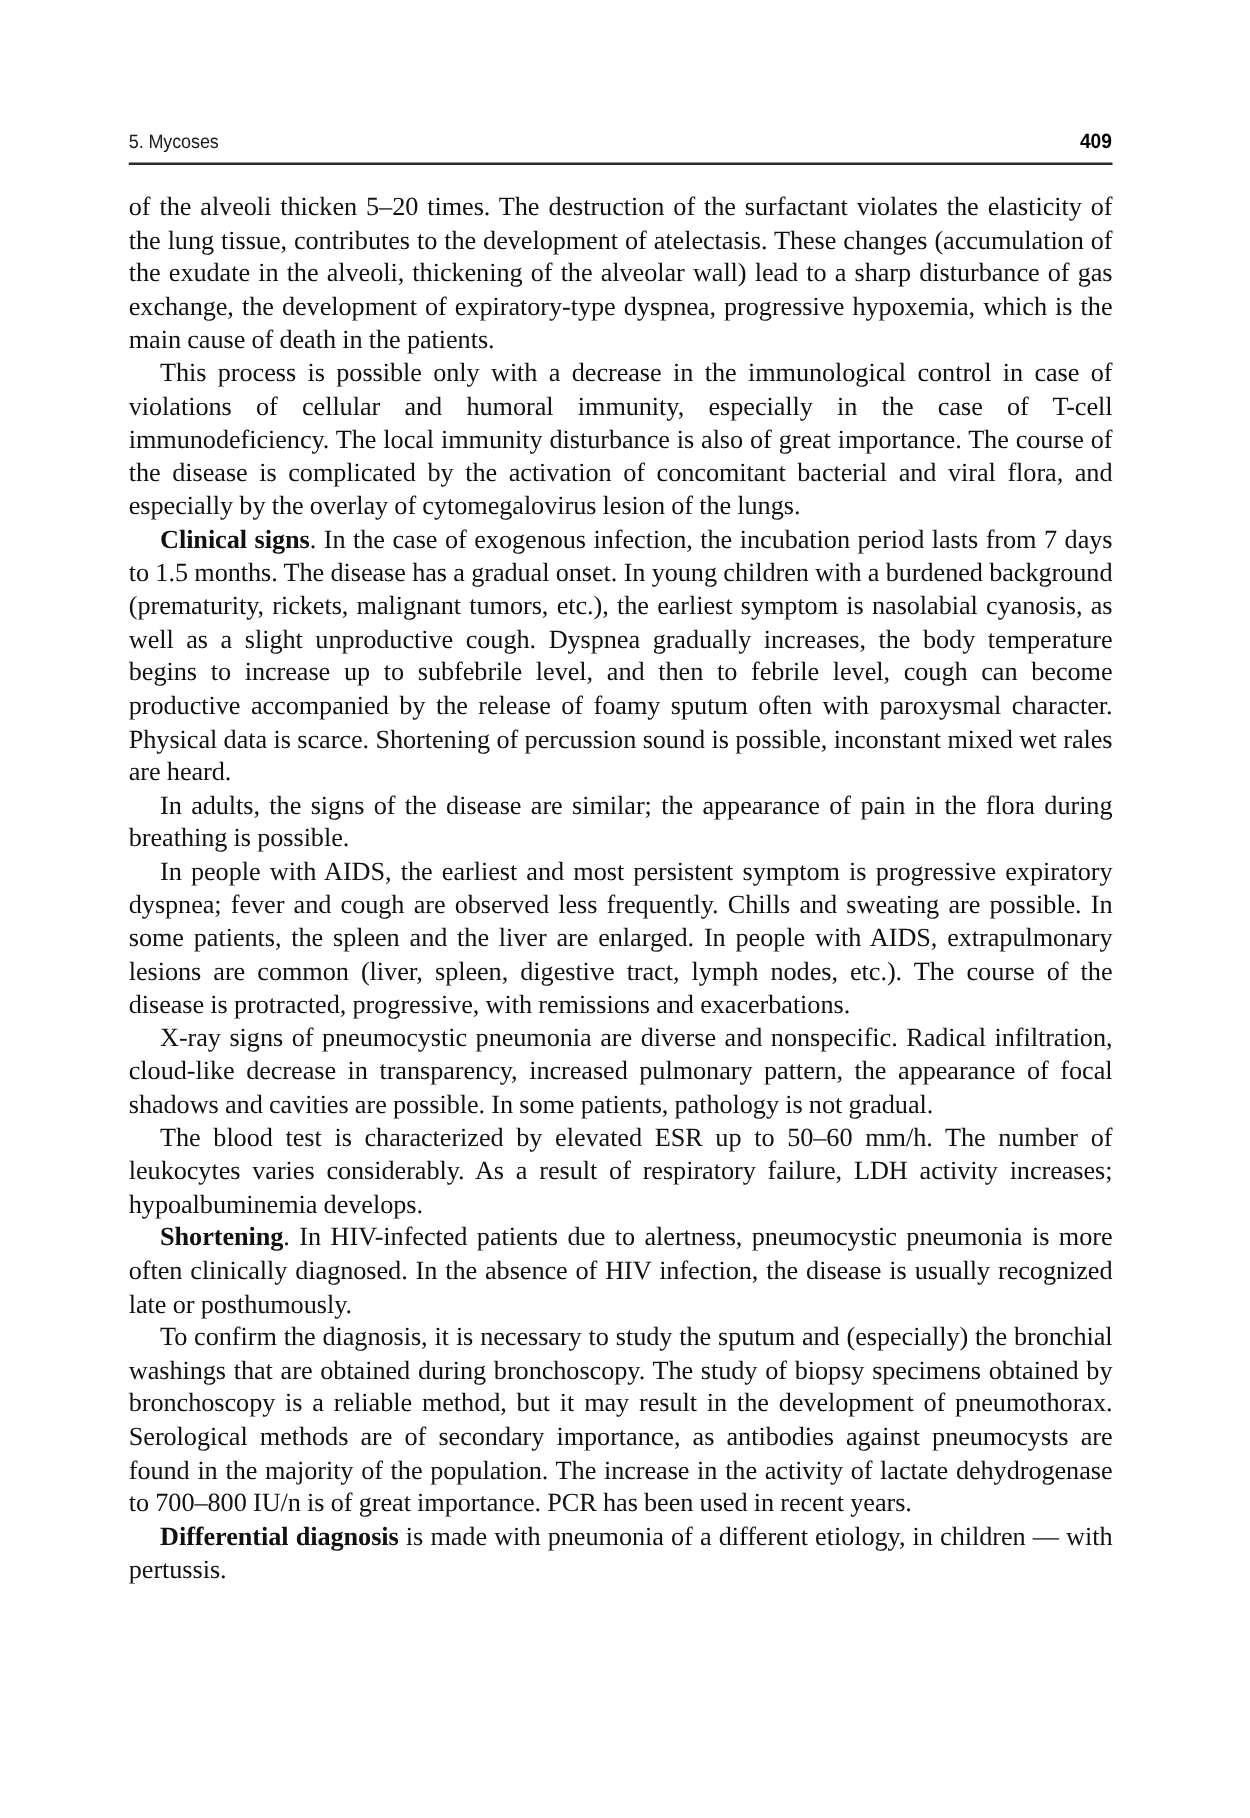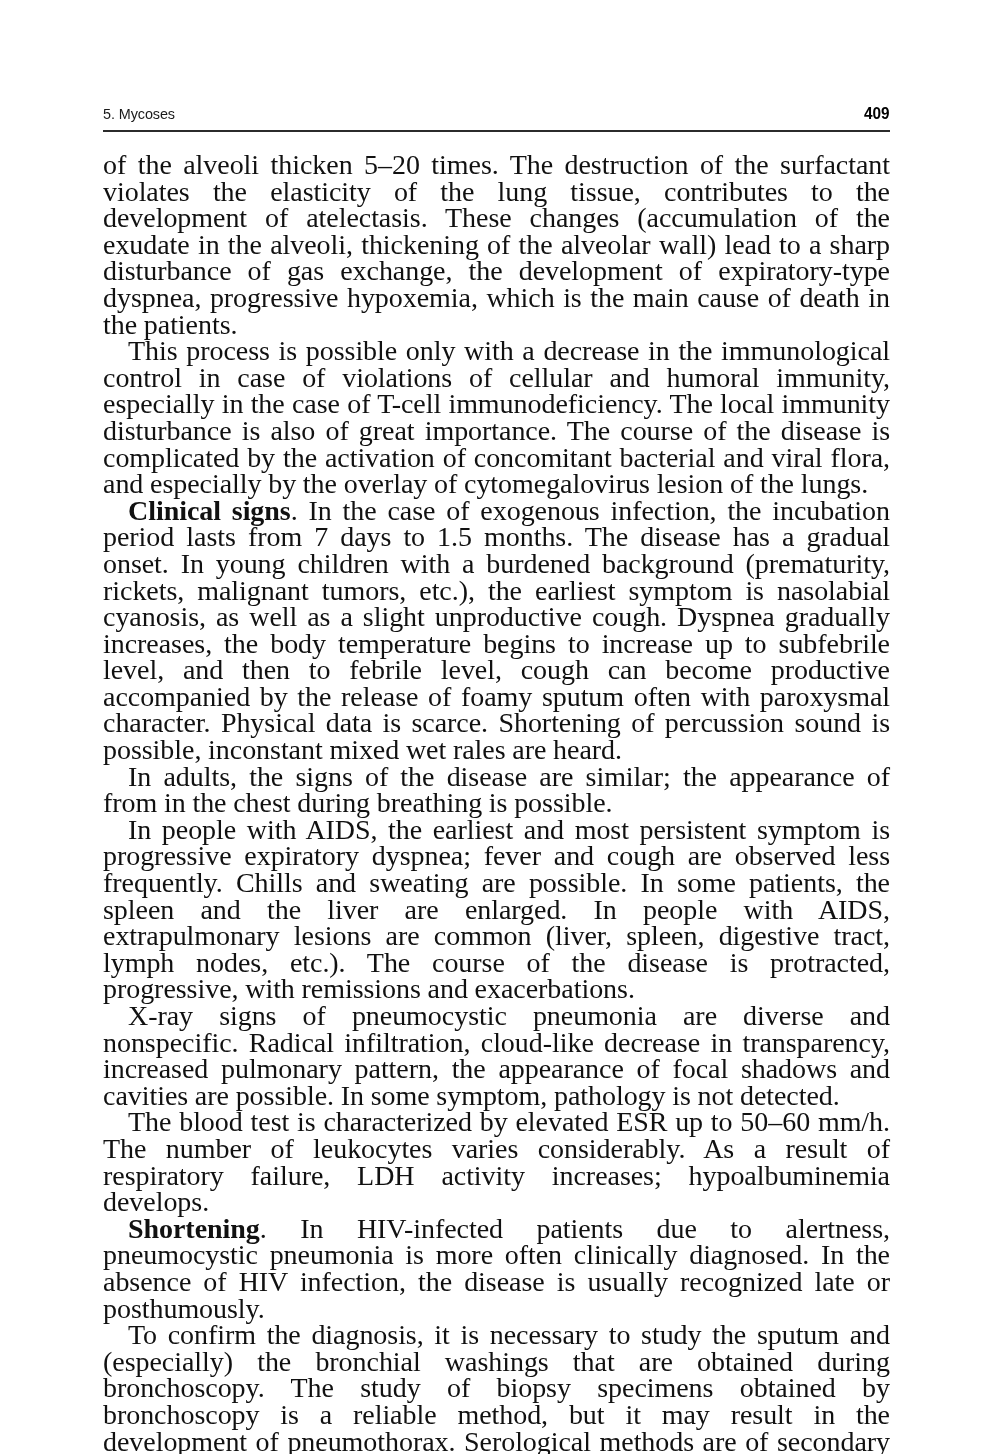--- a/index.html
+++ b/index.html
@@ -64,21 +64,21 @@
   
   .text-block {
     position: absolute;
     left: 103px;
     top: 152px;
     width: 787px;
   }
 
   .para {
     margin: 0;
-    font-size: 28px;
+    font-size: 21px;
     line-height: 26.6px;
     text-align: justify;
     text-justify: inter-word;
     word-spacing: -0.2px;
     letter-spacing: -0.05px;
     -webkit-hyphens: none;
     hyphens: none;
   }
   .para.indent {
     text-indent: 25px;
@@ -97,22 +97,22 @@
   <div class="running-head">
     <span class="running-head-title">5. Mycoses</span>
     <span class="running-head-folio">409</span>
   </div>
   <div class="head-rule"></div>
 
   <div class="text-block">
       <p class="para"><span>of the alveoli thicken 5–20 times. The destruction of the surfactant violates the elasticity of the lung tissue, contributes to the development of atelectasis. These changes (accumulation of the exudate in the alveoli, thickening of the alveolar wall) lead to a sharp disturbance of gas exchange, the development of expiratory-type dyspnea, progressive hypoxemia, which is the main cause of death in the patients.</span></p>
       <p class="para indent"><span>This process is possible only with a decrease in the immunological control in case of violations of cellular and humoral immunity, especially in the case of T-cell immunodeficiency. The local immunity disturbance is also of great importance. The course of the disease is complicated by the activation of concomitant bacterial and viral flora, and especially by the overlay of cytomegalovirus lesion of the lungs.</span></p>
       <p class="para indent"><span class="lead">Clinical signs</span><span>. In the case of exogenous infection, the incubation period lasts from 7 days to 1.5 months. The disease has a gradual onset. In young children with a burdened background (prematurity, rickets, malignant tumors, etc.), the earliest symptom is nasolabial cyanosis, as well as a slight unproductive cough. Dyspnea gradually increases, the body temperature begins to increase up to subfebrile level, and then to febrile level, cough can become productive accompanied by the release of foamy sputum often with paroxysmal character. Physical data is scarce. Shortening of percussion sound is possible, inconstant mixed wet rales are heard.</span></p>
-      <p class="para indent"><span>In adults, the signs of the disease are similar; the appearance of from in the chest during breathing is possible.</span></p>
+      <p class="para indent"><span>In adults, the signs of the disease are similar; the appearance of pain in the flora during breathing is possible.</span></p>
       <p class="para indent"><span>In people with AIDS, the earliest and most persistent symptom is progressive expiratory dyspnea; fever and cough are observed less frequently. Chills and sweating are possible. In some patients, the spleen and the liver are enlarged. In people with AIDS, extrapulmonary lesions are common (liver, spleen, digestive tract, lymph nodes, etc.). The course of the disease is protracted, progressive, with remissions and exacerbations.</span></p>
-      <p class="para indent"><span>X-ray signs of pneumocystic pneumonia are diverse and nonspecific. Radical infiltration, cloud-like decrease in transparency, increased pulmonary pattern, the appearance of focal shadows and cavities are possible. In some symptom, pathology is not detected.</span></p>
+      <p class="para indent"><span>X-ray signs of pneumocystic pneumonia are diverse and nonspecific. Radical infiltration, cloud-like decrease in transparency, increased pulmonary pattern, the appearance of focal shadows and cavities are possible. In some patients, pathology is not gradual.</span></p>
       <p class="para indent"><span>The blood test is characterized by elevated ESR up to 50–60 mm/h. The number of leukocytes varies considerably. As a result of respiratory failure, LDH activity increases; hypoalbuminemia develops.</span></p>
       <p class="para indent"><span class="lead">Shortening</span><span>. In HIV-infected patients due to alertness, pneumocystic pneumonia is more often clinically diagnosed. In the absence of HIV infection, the disease is usually recognized late or posthumously.</span></p>
       <p class="para indent"><span>To confirm the diagnosis, it is necessary to study the sputum and (especially) the bronchial washings that are obtained during bronchoscopy. The study of biopsy specimens obtained by bronchoscopy is a reliable method, but it may result in the development of pneumothorax. Serological methods are of secondary importance, as antibodies against pneumocysts are found in the majority of the population. The increase in the activity of lactate dehydrogenase to 700–800 IU/n is of great importance. PCR has been used in recent years.</span></p>
       <p class="para indent"><span class="lead">Differential diagnosis</span><span> is made with pneumonia of a different etiology, in children — with pertussis.</span></p>
     </div>
 
 </div>
 
 </body></html>

